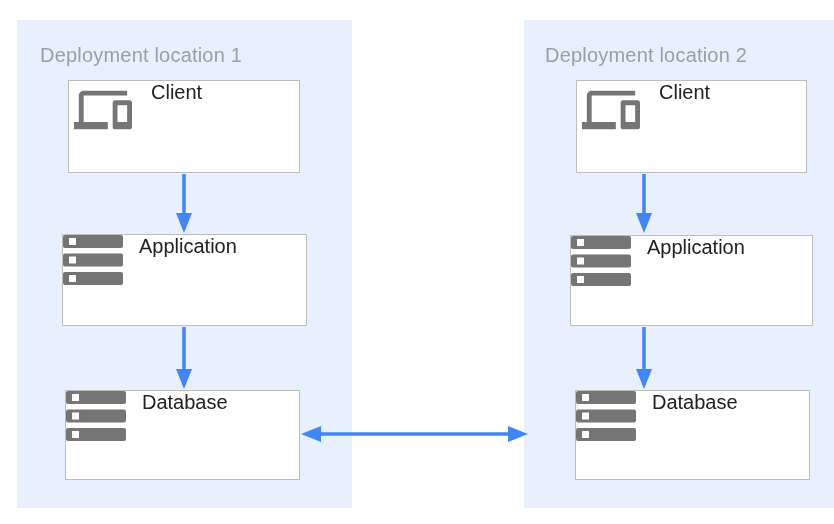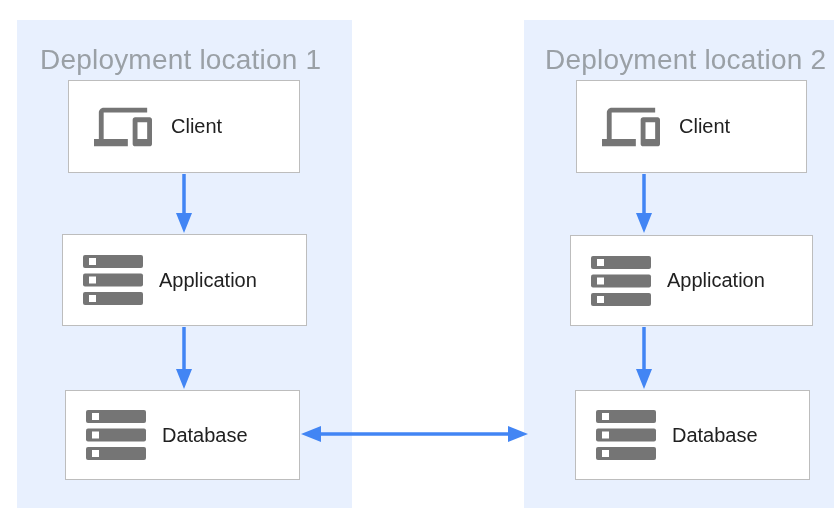--- a/index.html
+++ b/index.html
@@ -24,35 +24,35 @@
     position:absolute;
     top:20px;
     height:488px;
     background:var(--panel-bg);
   }
   .panel-1{left:17px;width:335px;}
   .panel-2{left:476px;width:336px;margin-left:48px;}
   .panel-label{
     position:absolute;
     top:24px;
-    font-size:28px;
+    font-size:20px;
     letter-spacing:0.2px;
     color:var(--panel-label-color);
     white-space:nowrap;
   }
   .panel-1 .panel-label{left:23px;}
   .panel-2 .panel-label{left:21px;}
   .node{
     position:absolute;
     background:var(--node-bg);
     border:1px solid var(--node-border);
     box-sizing:border-box;
     display:flex;
-    align-items:center;
-    padding-left:20px;
+    align-items:flex-start;
+    padding-left:0;
     gap:14px;
   }
   .node-label{
     font-size:20px;
     color:var(--node-label-color);
     white-space:nowrap;
   }
   .icon{display:flex;align-items:center;justify-content:center;}
   .icon svg{display:block;}
   

